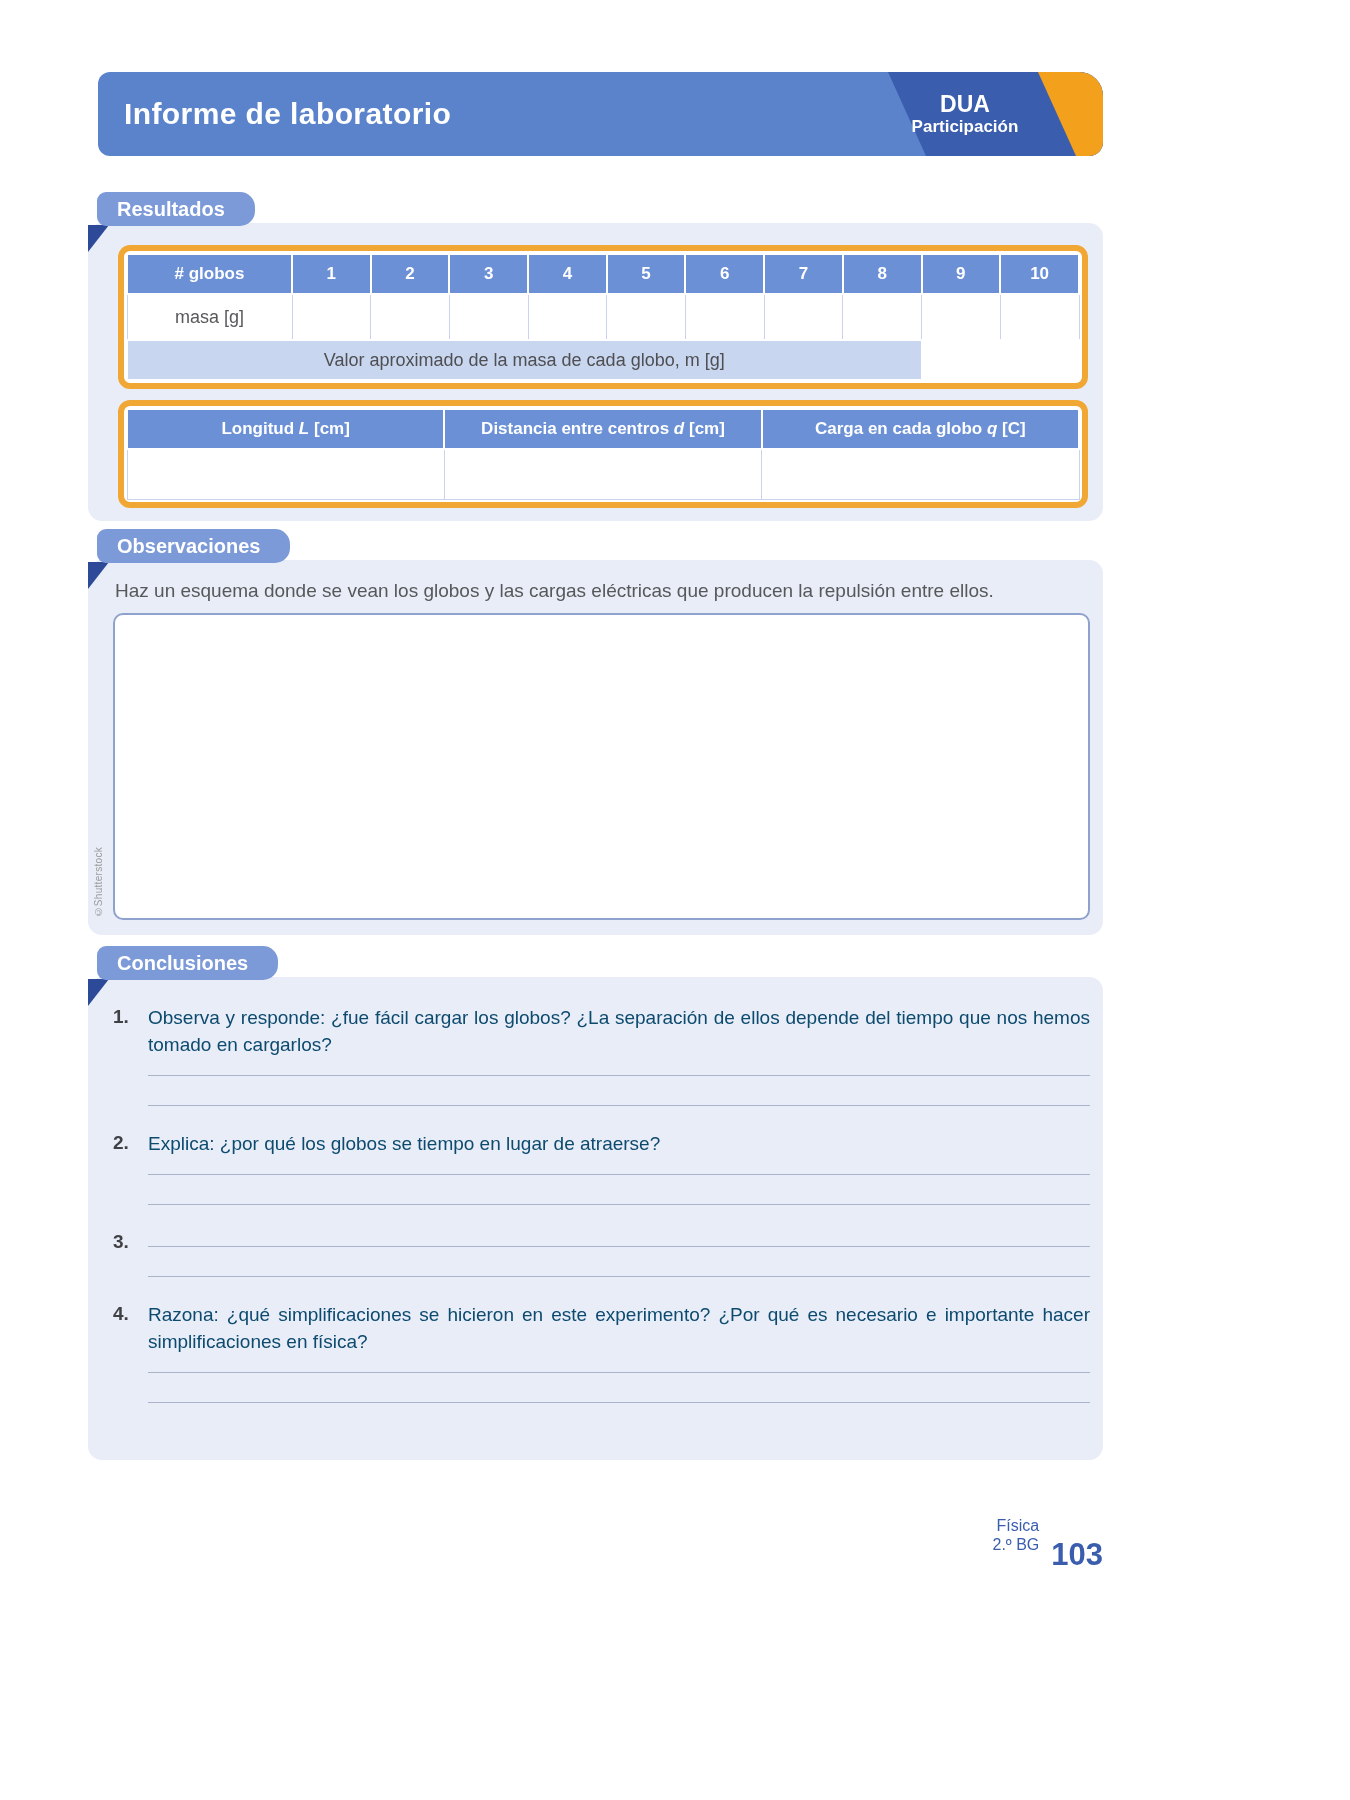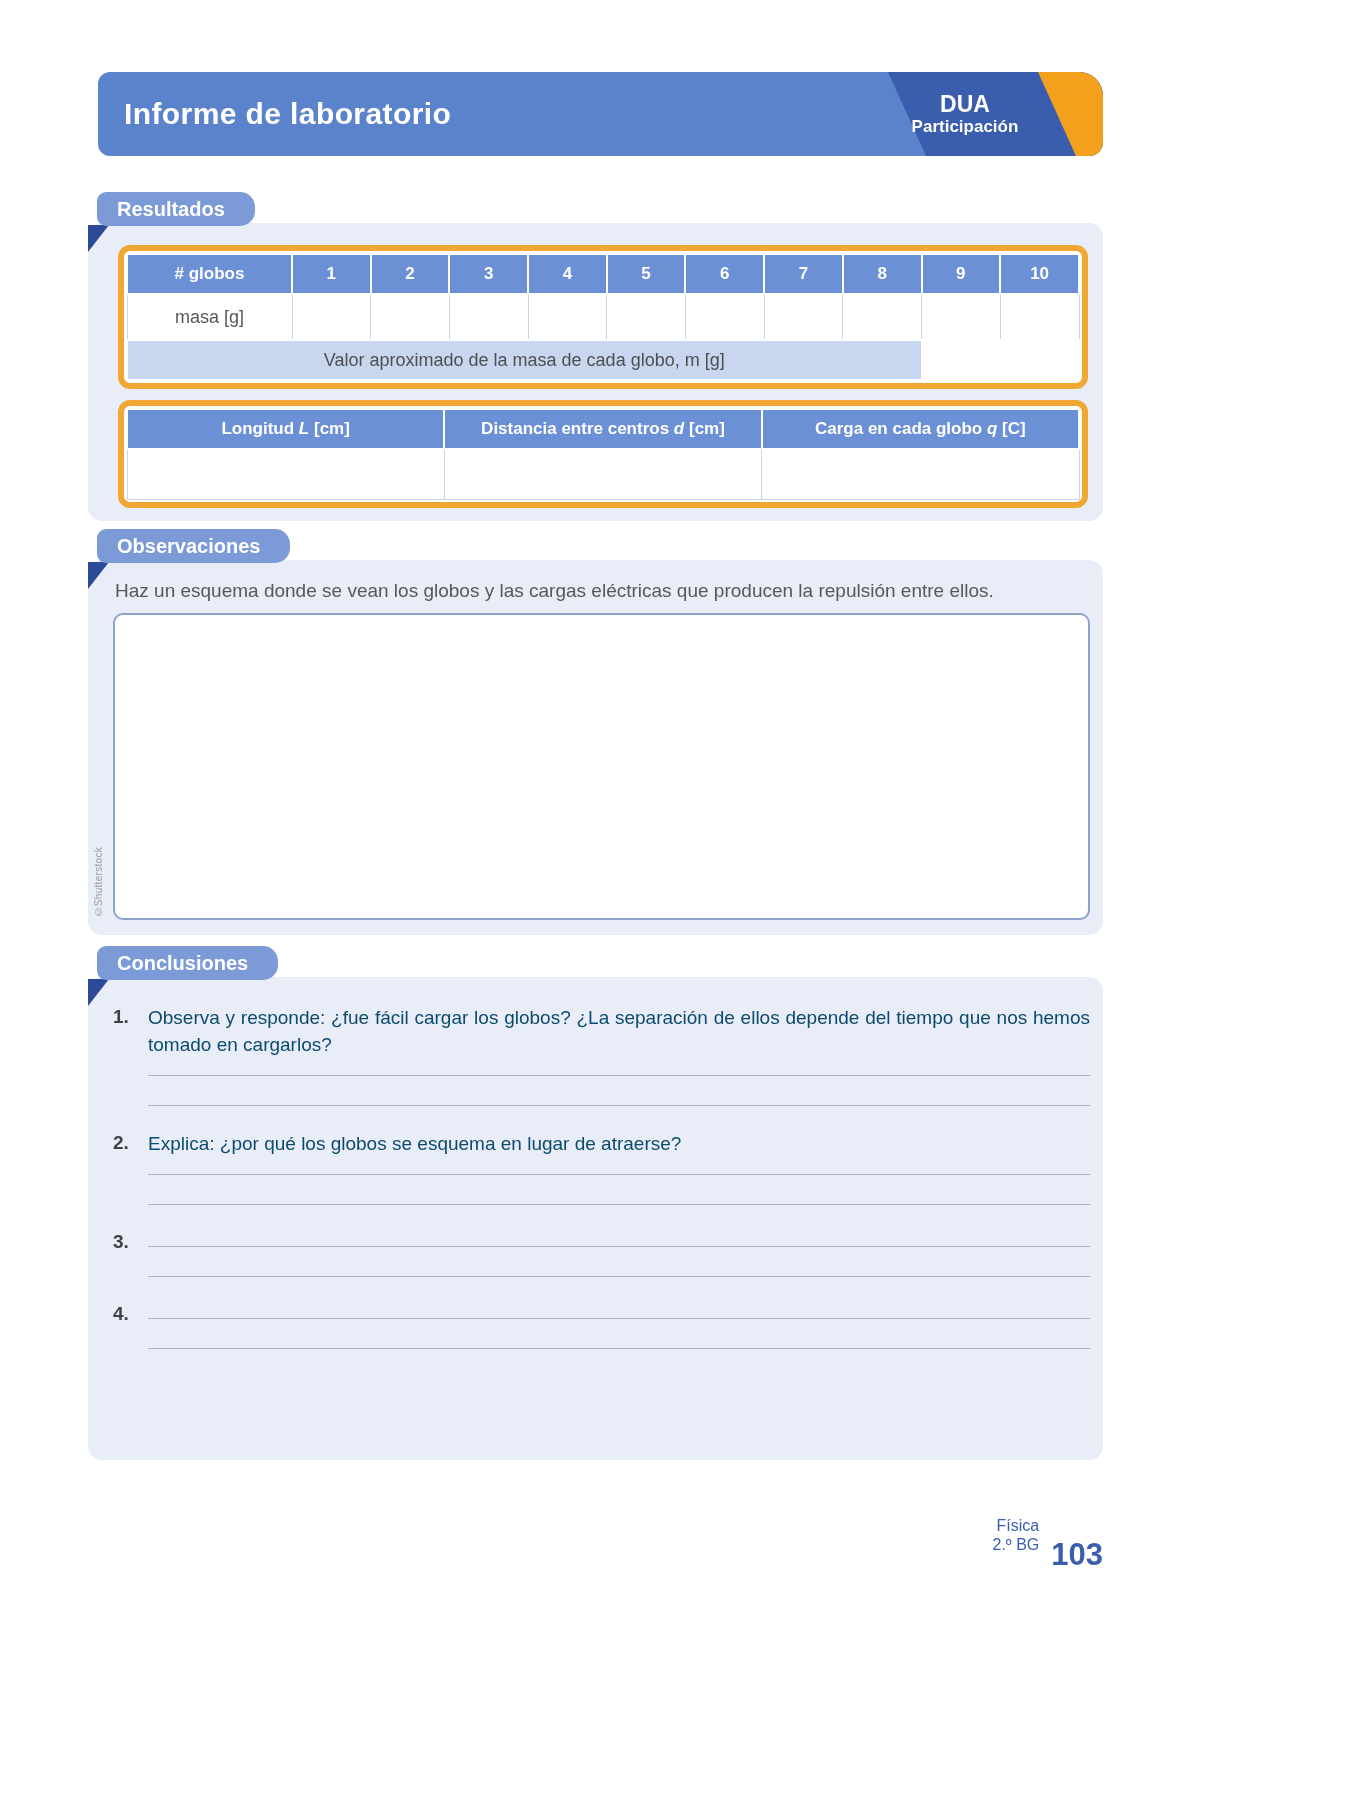--- a/index.html
+++ b/index.html
@@ -225,37 +225,38 @@
         <div class="c-body">
           <p class="c-text">Observa y responde: ¿fue fácil cargar los globos? ¿La separación de ellos depende del tiempo que nos hemos tomado en cargarlos?</p>
           <div class="ans-line first"></div>
           <div class="ans-line"></div>
         </div>
       </div>
 
       <div class="c-item">
         <div class="c-num">2.</div>
         <div class="c-body">
-          <p class="c-text">Explica: ¿por qué los globos se esquema en lugar de atraerse?</p>
+          <p class="c-text">Explica: ¿por qué los globos se tiempo en lugar de atraerse?</p>
           <div class="ans-line first"></div>
           <div class="ans-line"></div>
         </div>
       </div>
 
       <div class="c-item">
         <div class="c-num">3.</div>
         <div class="c-body">
           <div class="ans-line first"></div>
           <div class="ans-line"></div>
         </div>
       </div>
 
       <div class="c-item">
         <div class="c-num">4.</div>
         <div class="c-body">
+          <p class="c-text">Razona: ¿qué simplificaciones se hicieron en este experimento? ¿Por qué es necesario e importante hacer simplificaciones en física?</p>
           <div class="ans-line first"></div>
           <div class="ans-line"></div>
         </div>
       </div>
 
     </div>
   </section>
 
   <footer class="footer">
     <div class="f-meta">

